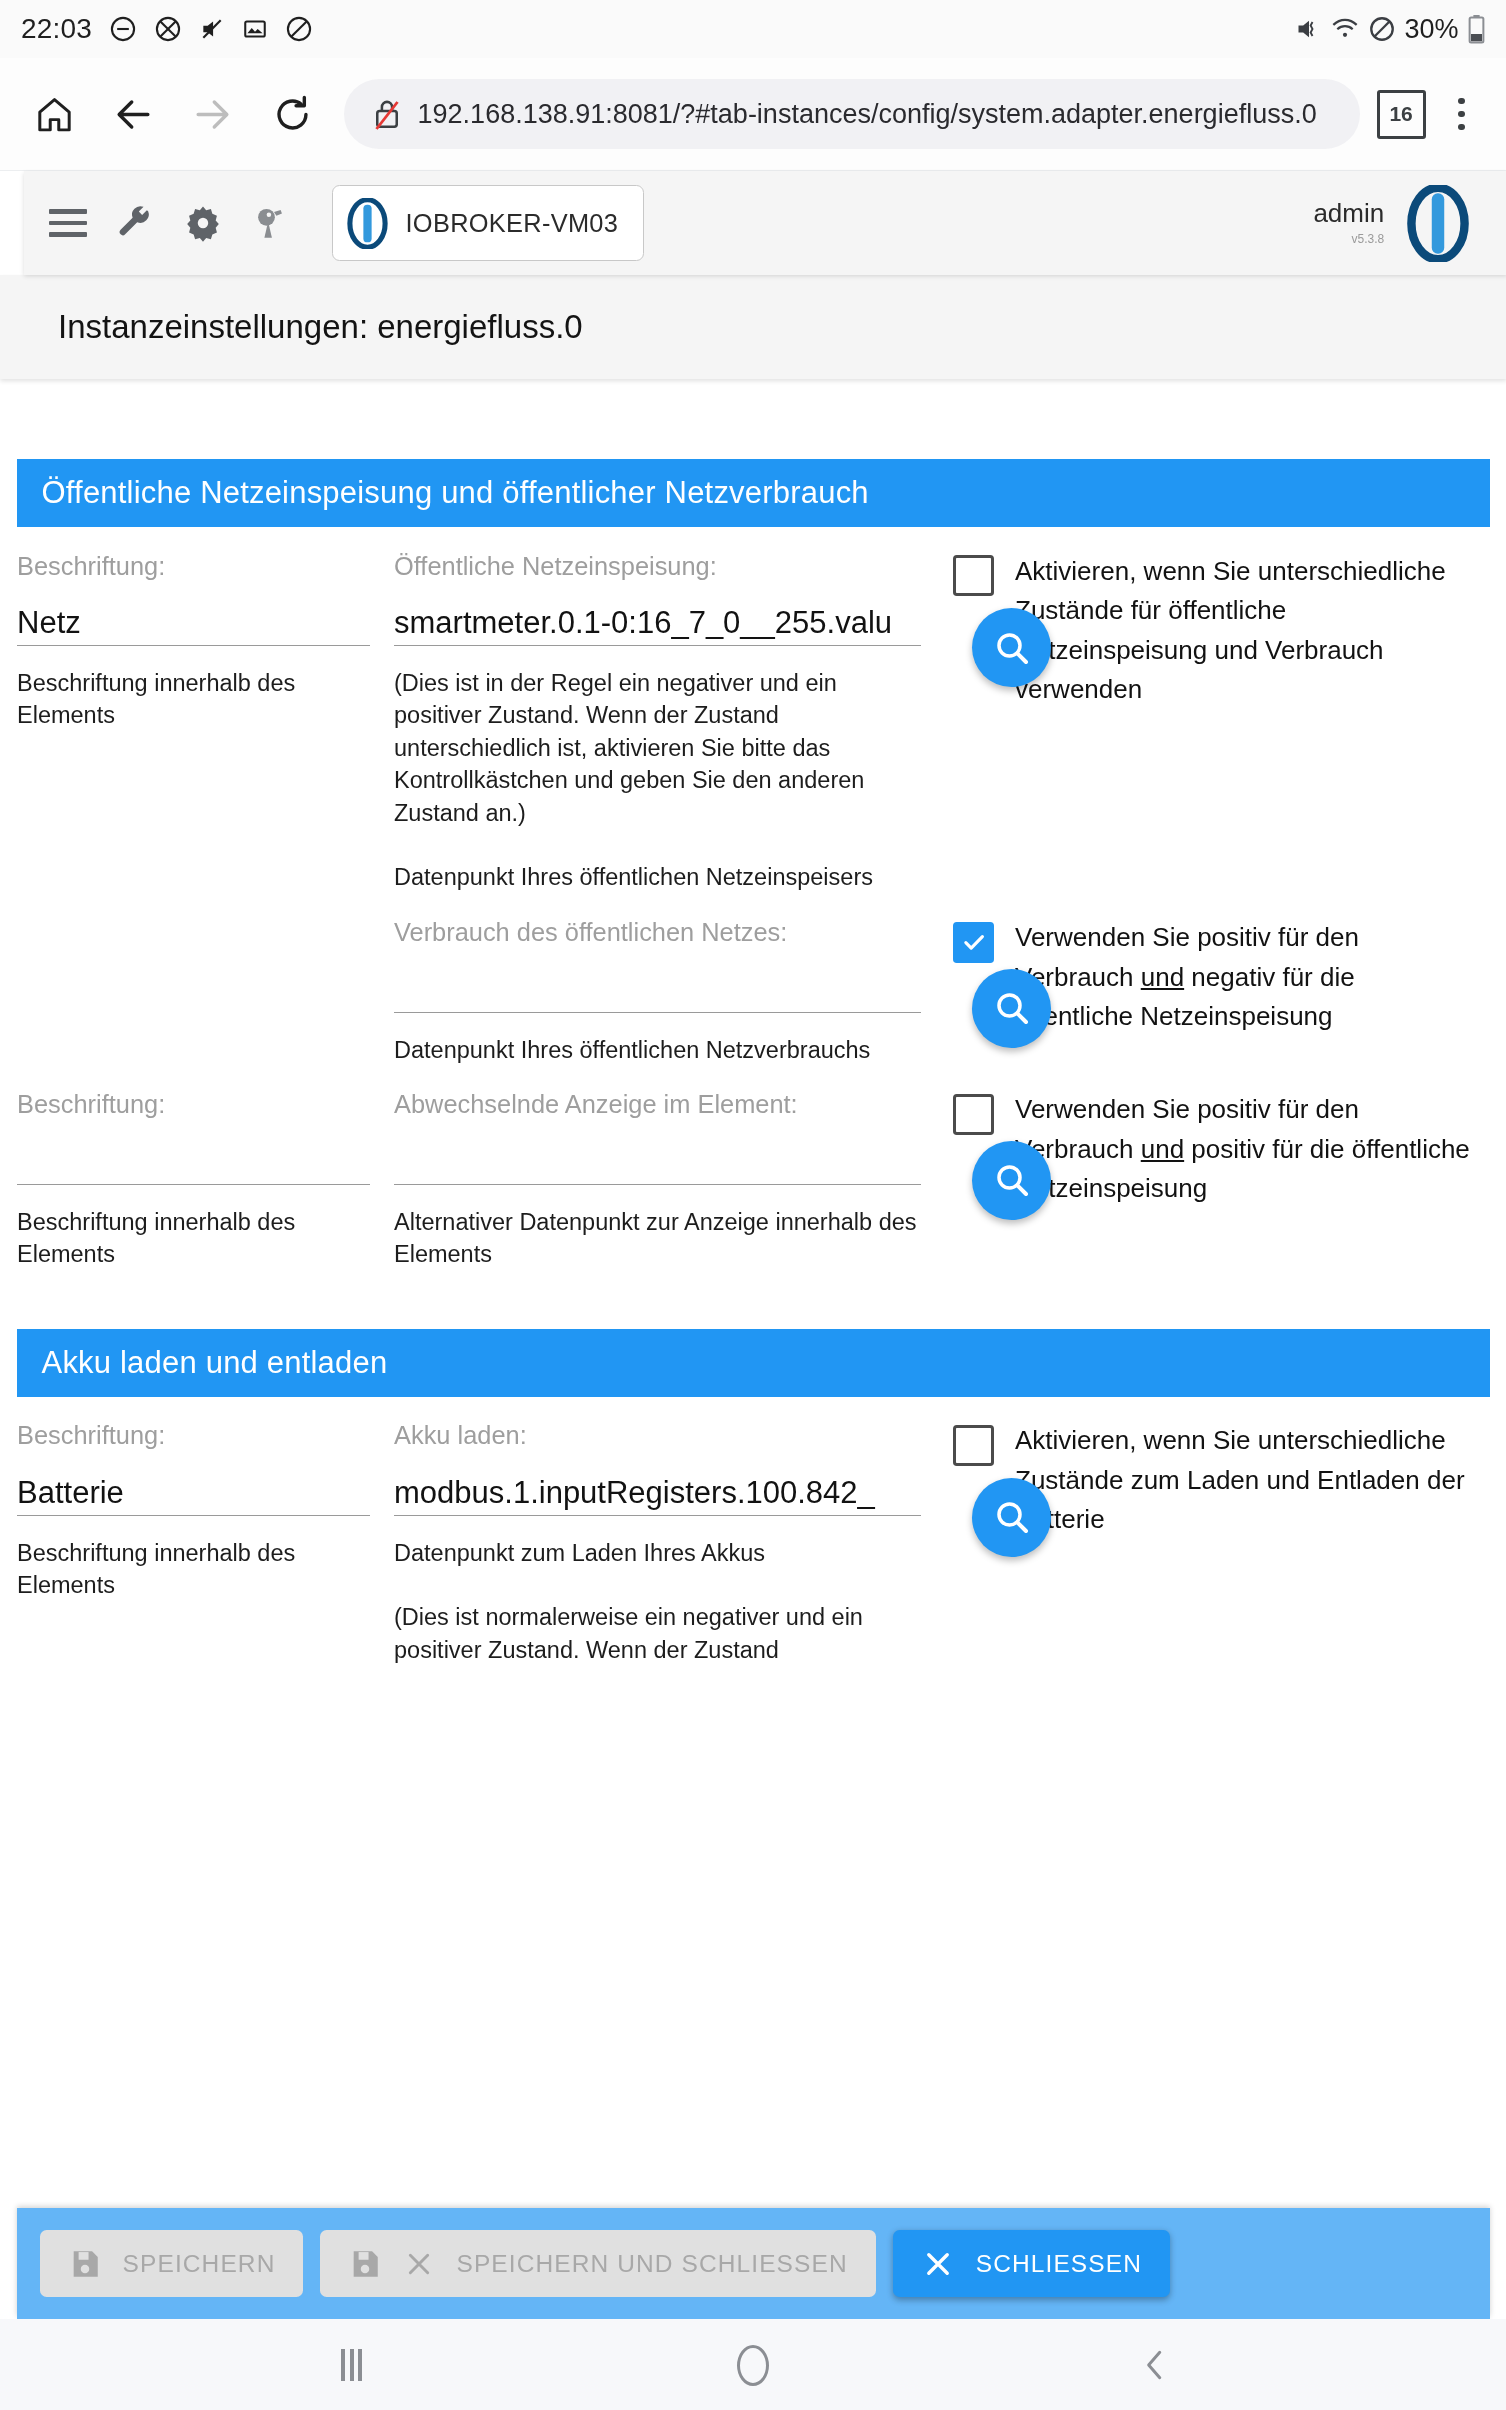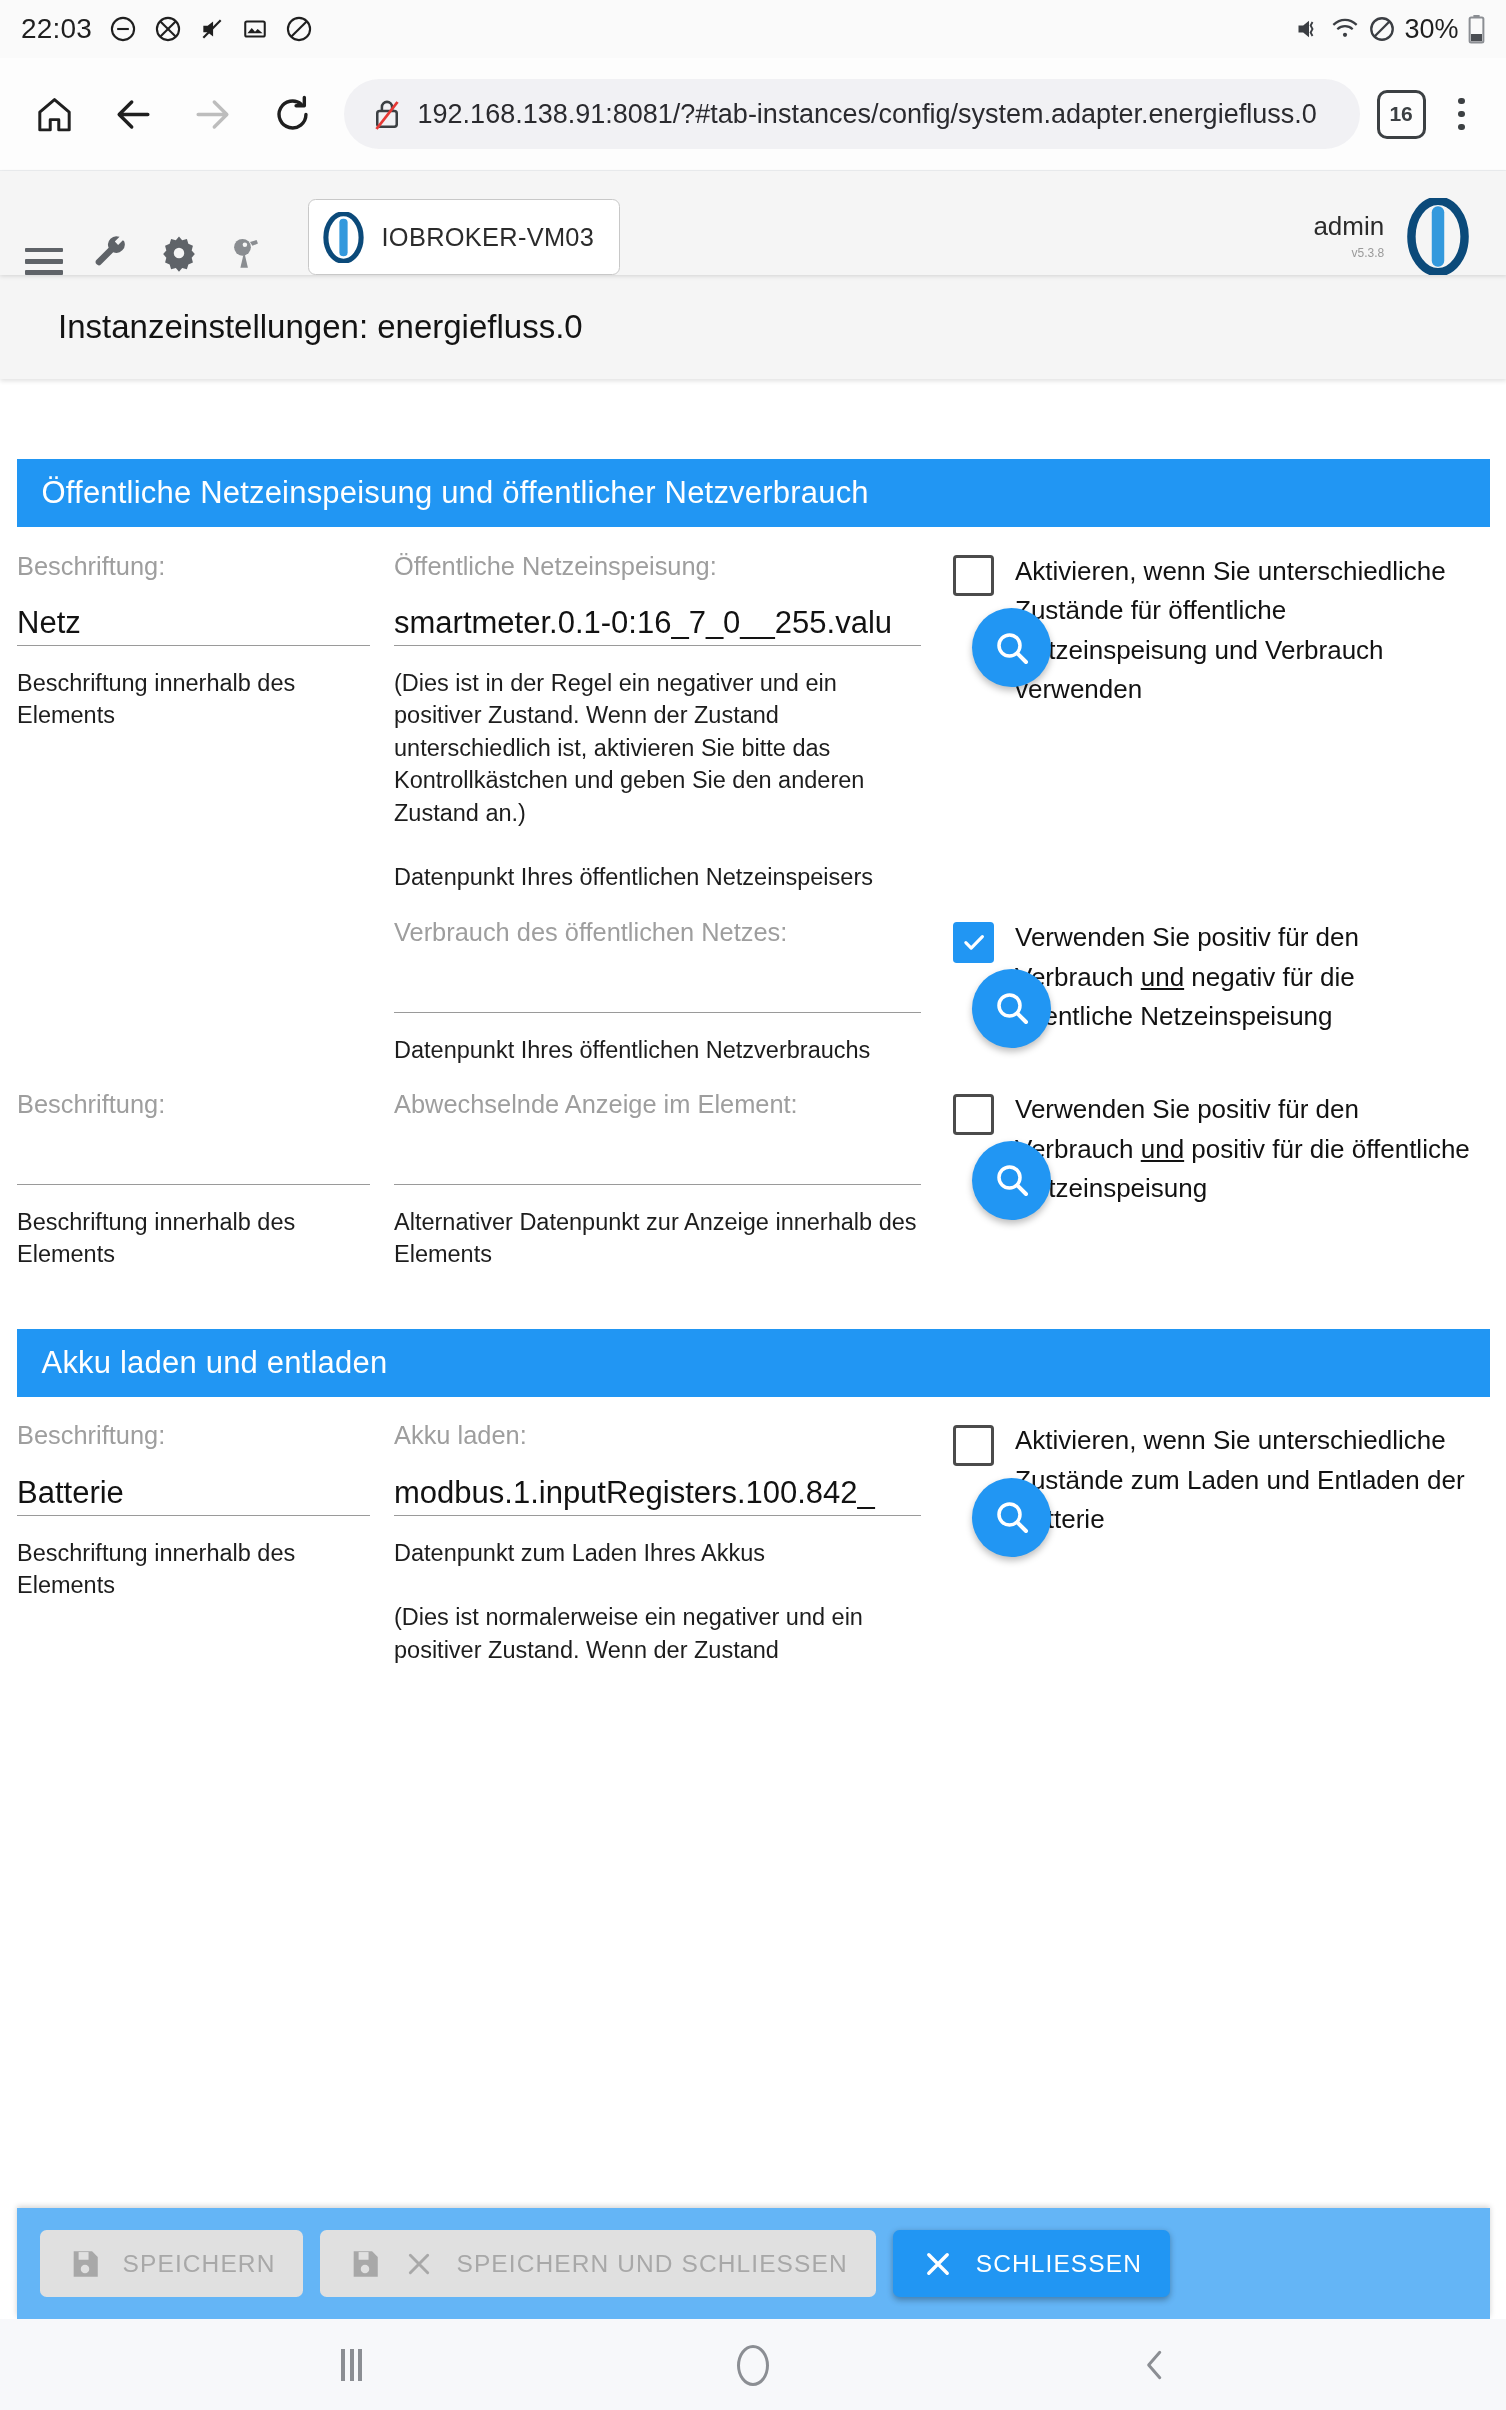--- a/index.html
+++ b/index.html
@@ -48,40 +48,40 @@
     overflow: hidden;
   }
   .url-text {
     font-size: 27px; color: #2a2a2e;
     white-space: nowrap; overflow: hidden;
     text-overflow: clip;
   }
   .tabcount {
     width: 49px; height: 49px;
     border: 3px solid #3c4043;
-    border-radius: 10px;
+    border-radius: 3px;
     display: flex; align-items: center; justify-content: center;
     font-size: 21px; font-weight: 700; color: #3c4043;
     flex: 0 0 auto;
   }
   .kebab {
     width: 53px; height: 70px; flex: 0 0 auto;
     display: flex; flex-direction: column;
     align-items: center; justify-content: center; gap: 6.6px;
   }
   .kebab i { width: 6.6px; height: 6.6px; border-radius: 50%; background: #3c4043; display: block; }
 
   
   .appheader {
     flex: 0 0 104px; height: 104px;
     background: #f5f5f5;
-    display: flex; align-items: flex-end;
+    display: flex; align-items: center;
     padding: 0 24.5px; gap: 28px;
     box-shadow: 0 1.9px 4.7px rgba(0,0,0,0.14);
-    position: relative; z-index: 5;
+    position: relative; z-index: 5; margin-left: 24px;
   }
   .hamburger { display: flex; flex-direction: column; gap: 6.6px; width: 38px; }
   .hamburger i { height: 4.7px; background: #5f6368; border-radius: 0.9px; display: block; }
   .hdr-ico { width: 40px; height: 45px; display: flex; align-items: center; justify-content: center; }
   .hostchip {
     display: flex; align-items: center; gap: 17px;
     border: 1.5px solid #c8c8c8; border-radius: 7.5px;
     padding: 11.3px 24.5px 11.3px 13px;
     margin-left: 13px; background: #fff;
   }

